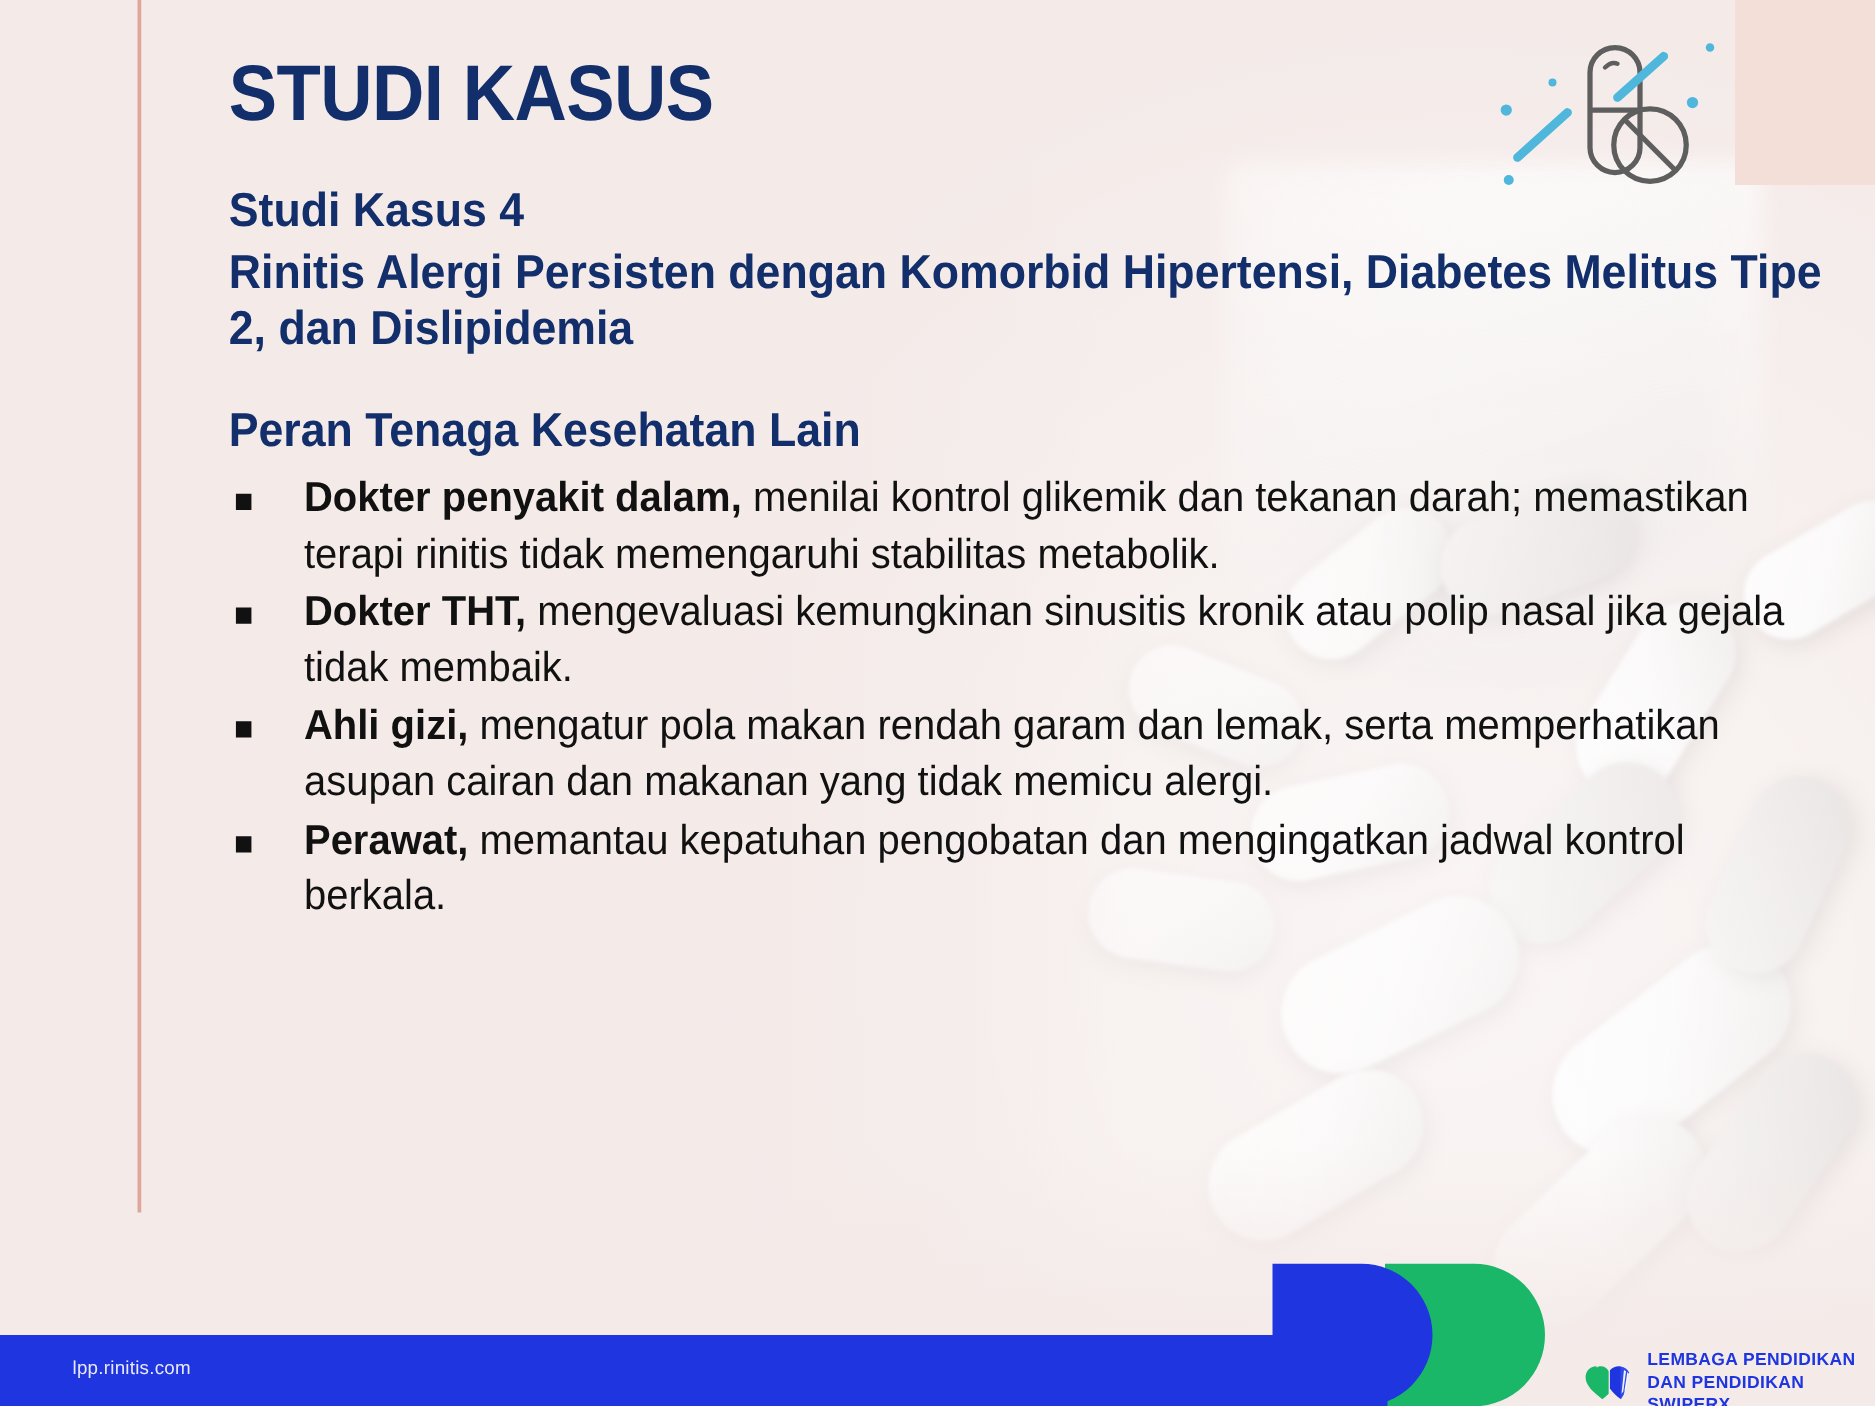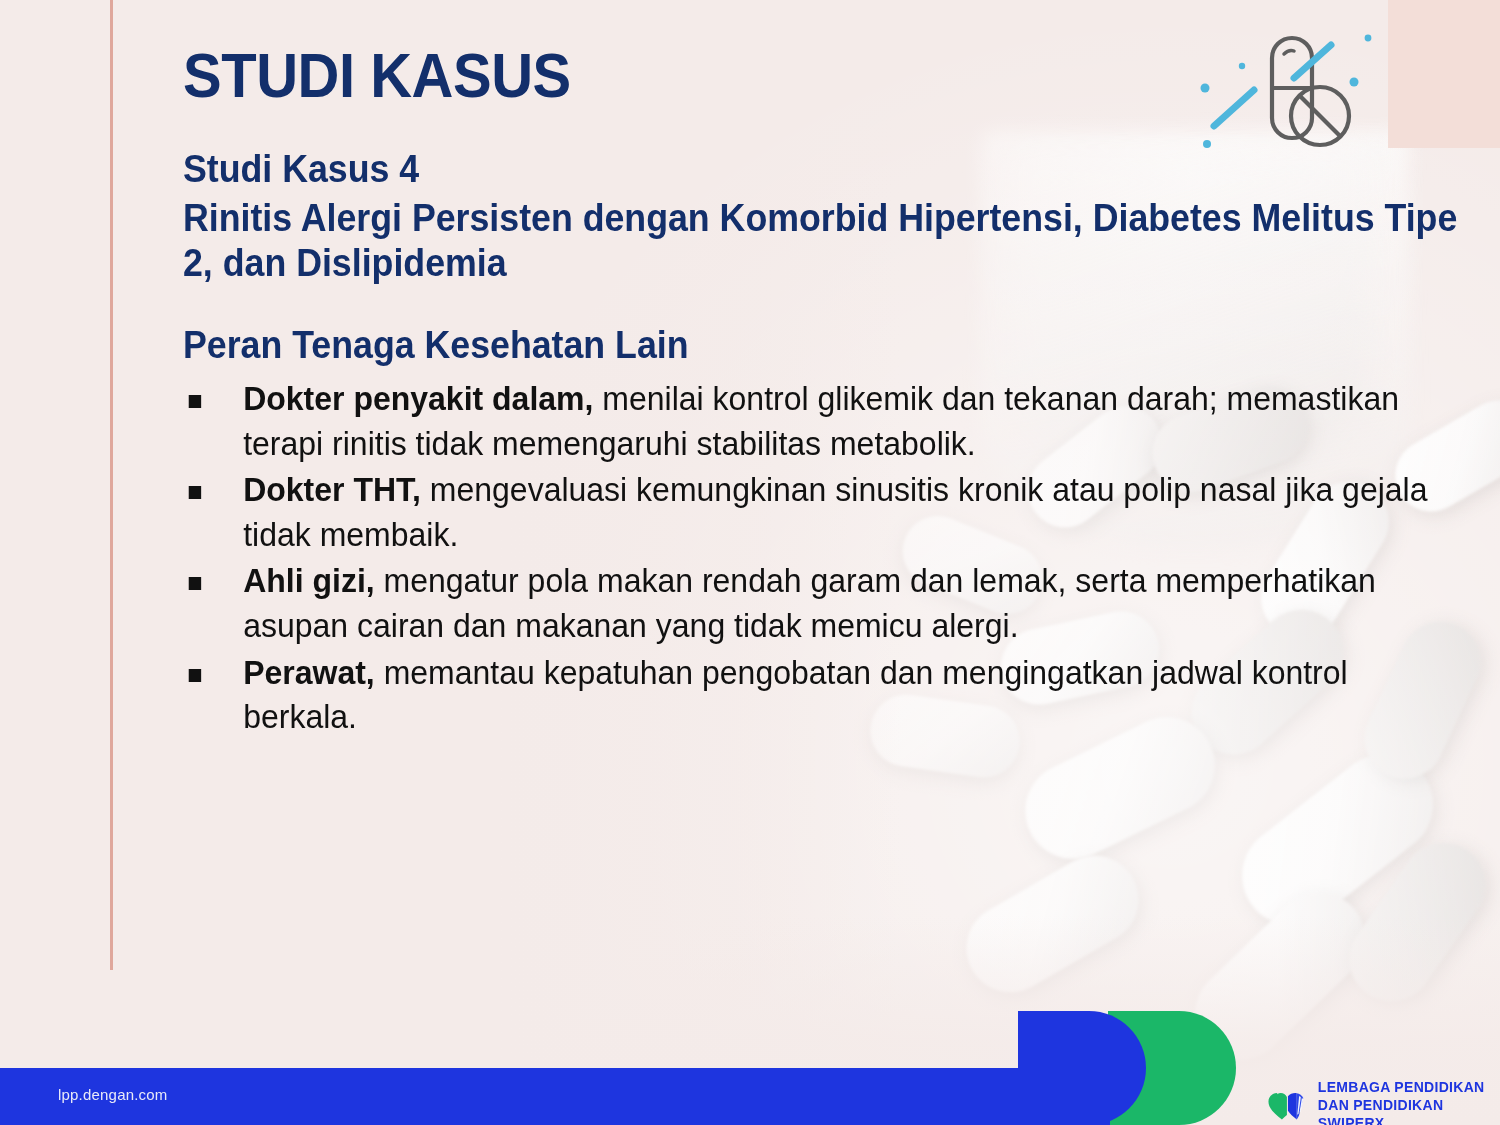--- a/index.html
+++ b/index.html
@@ -305,21 +305,21 @@
       <li><b>Dokter THT,</b><span> mengevaluasi kemungkinan sinusitis kronik atau polip nasal jika gejala tidak membaik.</span></li>
       <li><b>Ahli gizi,</b><span> mengatur pola makan rendah garam dan lemak, serta memperhatikan asupan cairan dan makanan yang tidak memicu alergi.</span></li>
       <li><b>Perawat,</b><span> memantau kepatuhan pengobatan dan mengingatkan jadwal kontrol berkala.</span></li>
     </ul>
   </div>
 
   <div class="footer">
     <div class="green-curve"></div>
     <div class="bar-curve"></div>
     <div class="bar"></div>
-    <div class="url">lpp.dengan.com</div>
+    <div class="url">lpp.rinitis.com</div>
 
     <div class="logo">
       <svg width="44" height="34" viewBox="0 0 44 34">
         <path d="M10 3 C4 3 0.5 7.5 0.5 12.5 C0.5 20 8 26 15 31.5 C17 29.8 18.8 28.3 20.4 26.8 L20.4 7.2 C18.9 4.6 16.6 3 13.8 3 C12.4 3 11.1 3.4 10 4.2 Z" fill="#1BB768"></path>
         <path d="M21.5 6.5 C24 3.8 27.6 2.6 31 3.2 L31 31.5 C27 28.5 23.6 25.4 21.5 22.2 Z" fill="#1E35DF"></path>
         <path d="M31 3.2 C34 3.7 36.6 5.6 38 8.4 L33.4 27.5 C32.6 28.9 31.8 30.2 31 31.5 Z" fill="#2E49E8"></path>
         <g fill="#ffffff" opacity="0.92">
           <path d="M33.6 6.2 L35.4 7.2 L33.0 24.8 L31.5 26.6 Z"></path>
           <path d="M36.5 8.0 L38.0 9.6 L35.2 22.8 L34.0 24.4 Z"></path>
         </g>

